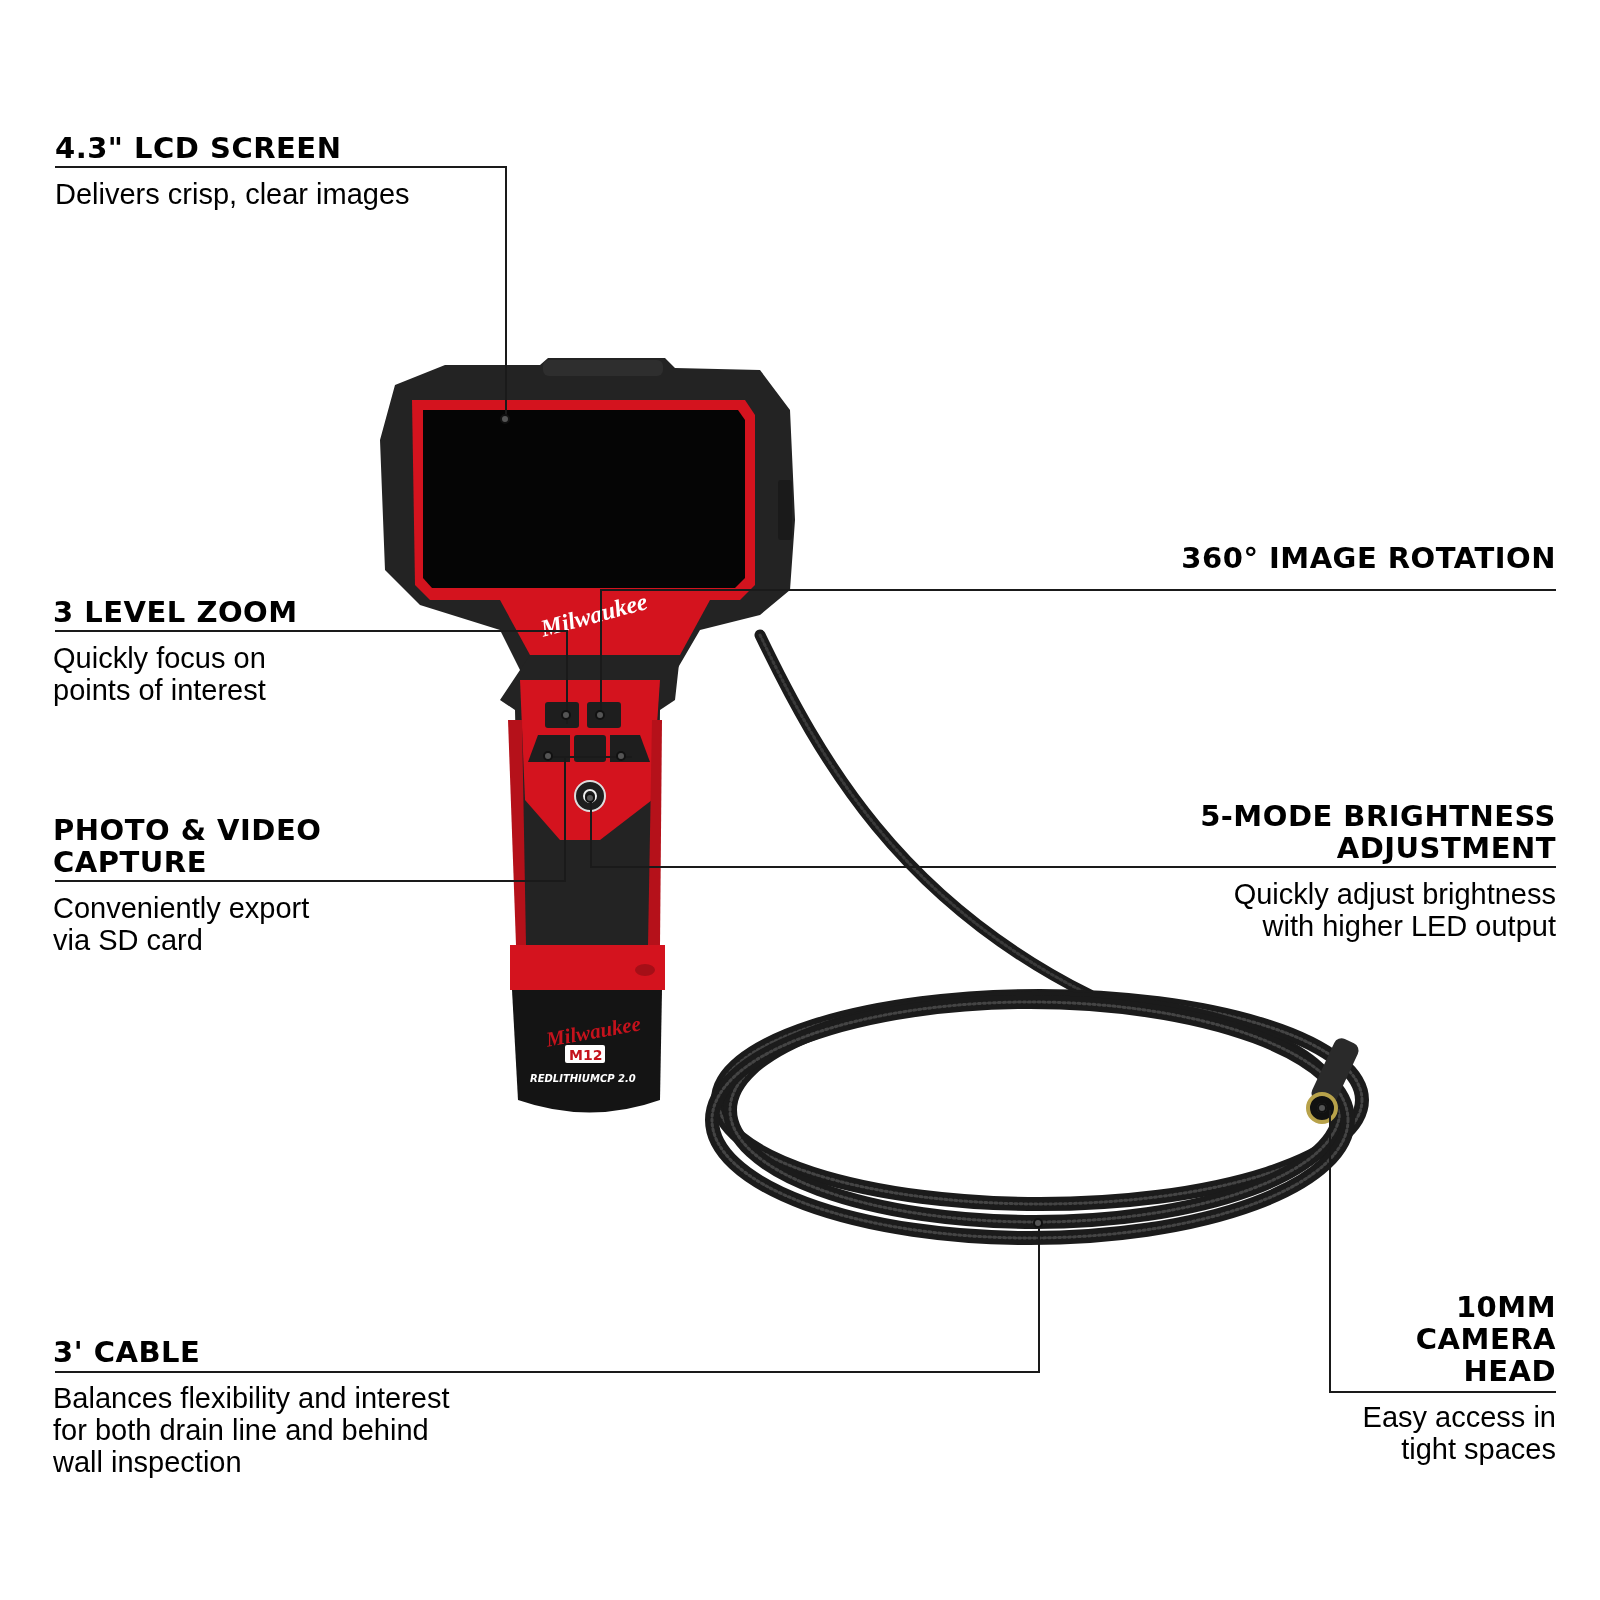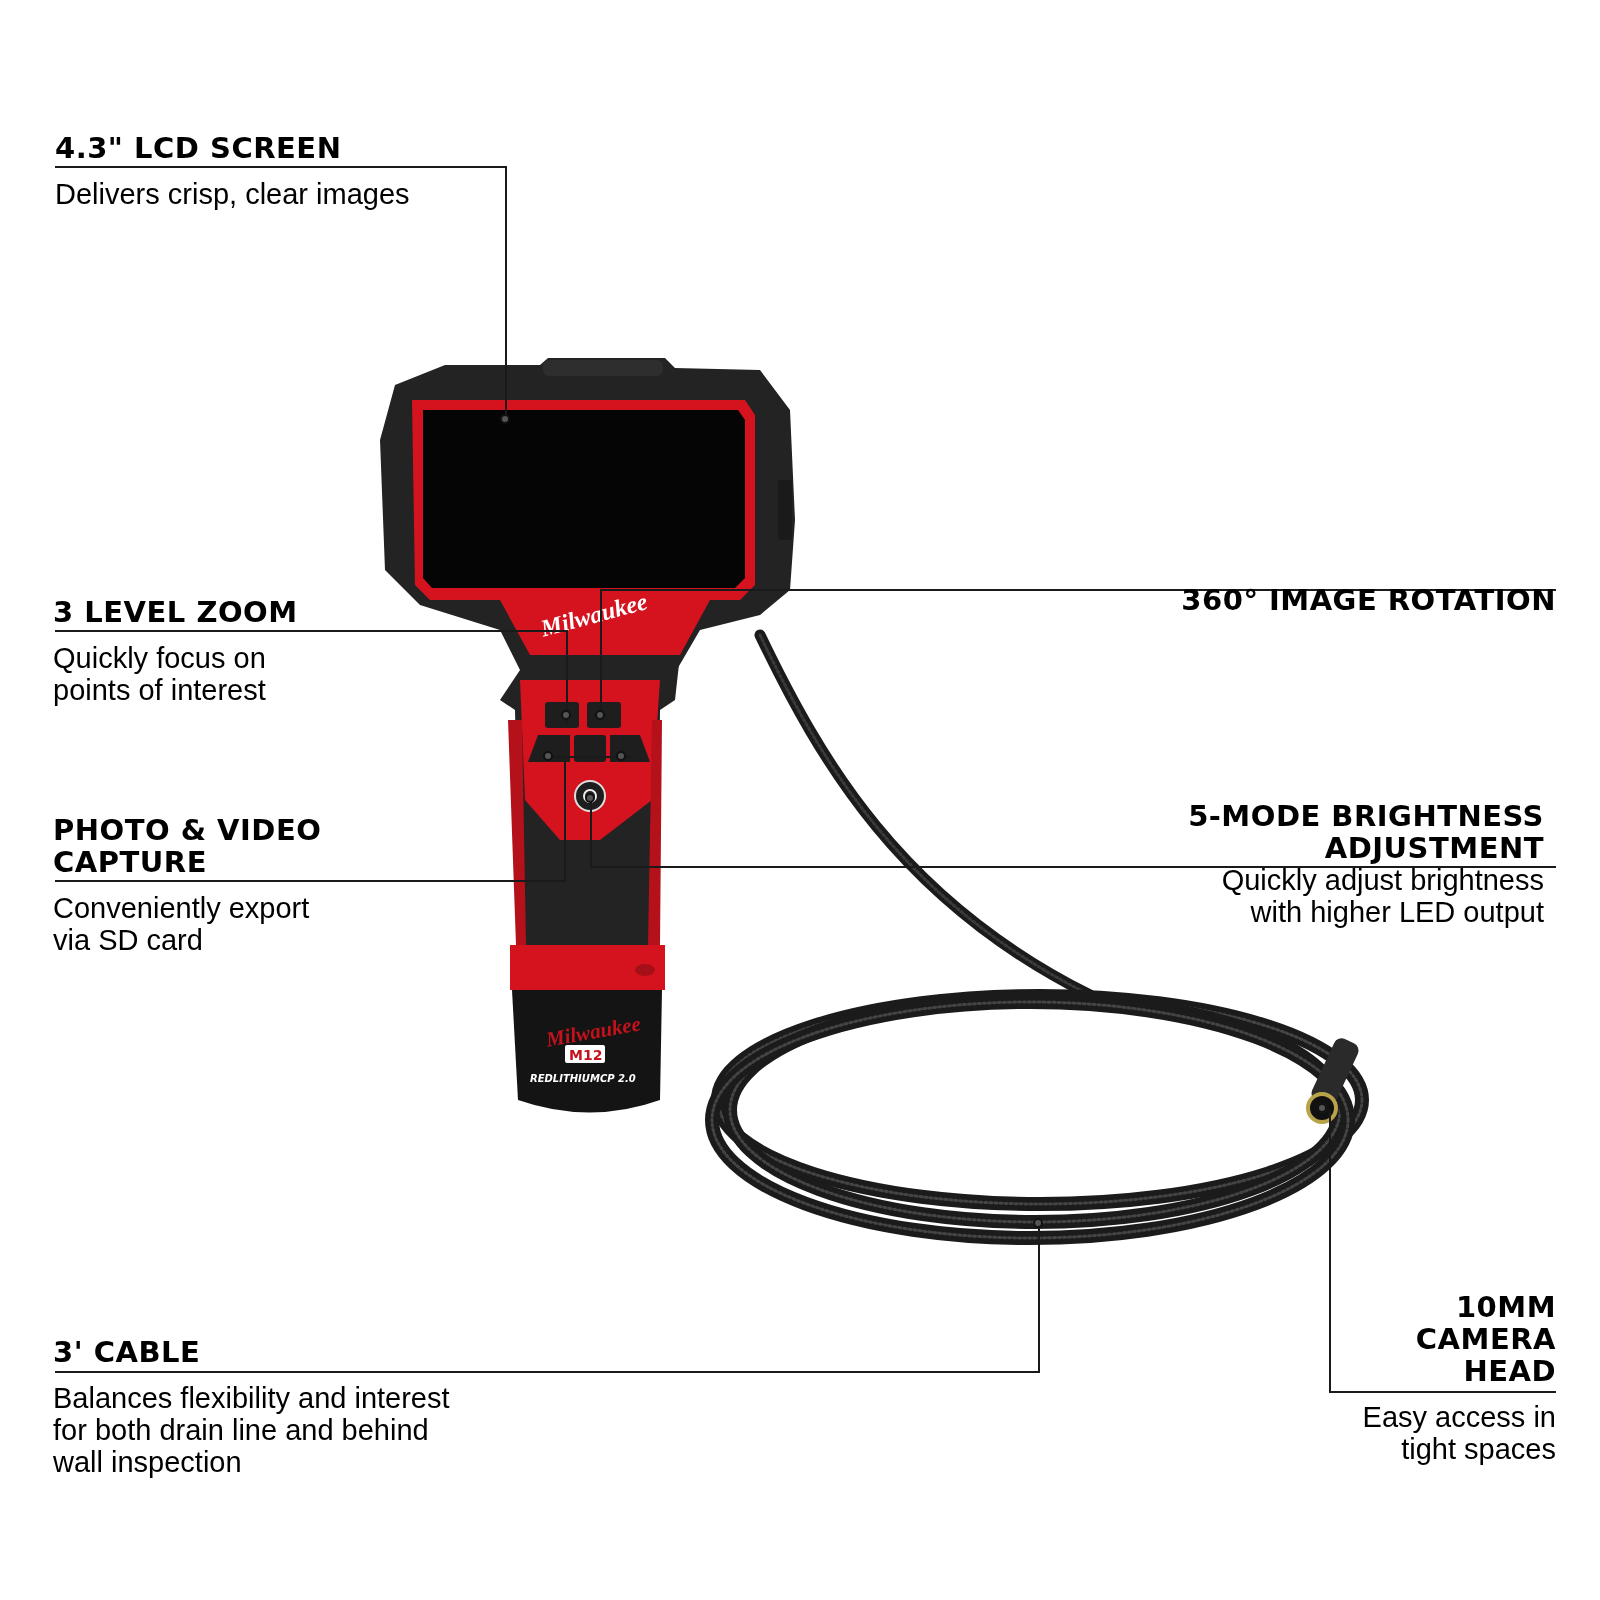--- a/index.html
+++ b/index.html
@@ -112,28 +112,28 @@
 points of interest</p>
 </div>
 
 <div class="callout" style="left:53px; top:814px;">
   <p class="title">PHOTO &amp; VIDEO
 CAPTURE</p>
   <p class="desc" style="margin-top:14px;">Conveniently export
 via SD card</p>
 </div>
 
-<div class="callout right" style="right:44px; top:584px;text-align:right;">
+<div class="callout right" style="right:44px; top:542px;text-align:right;">
   <p class="title">360° IMAGE ROTATION</p>
 </div>
 
-<div class="callout right" style="right:56px; top:800px;">
+<div class="callout right" style="right:44px; top:800px;">
   <p class="title">5-MODE BRIGHTNESS
 ADJUSTMENT</p>
-  <p class="desc" style="">Quickly adjust brightness
+  <p class="desc" style="margin-top:14px;">Quickly adjust brightness
 with higher LED output</p>
 </div>
 
 <div class="callout" style="left:53px; top:1336px;">
   <p class="title">3' CABLE</p>
   <p class="desc" style="margin-top:14px;">Balances flexibility and interest
 for both drain line and behind
 wall inspection</p>
 </div>
 

